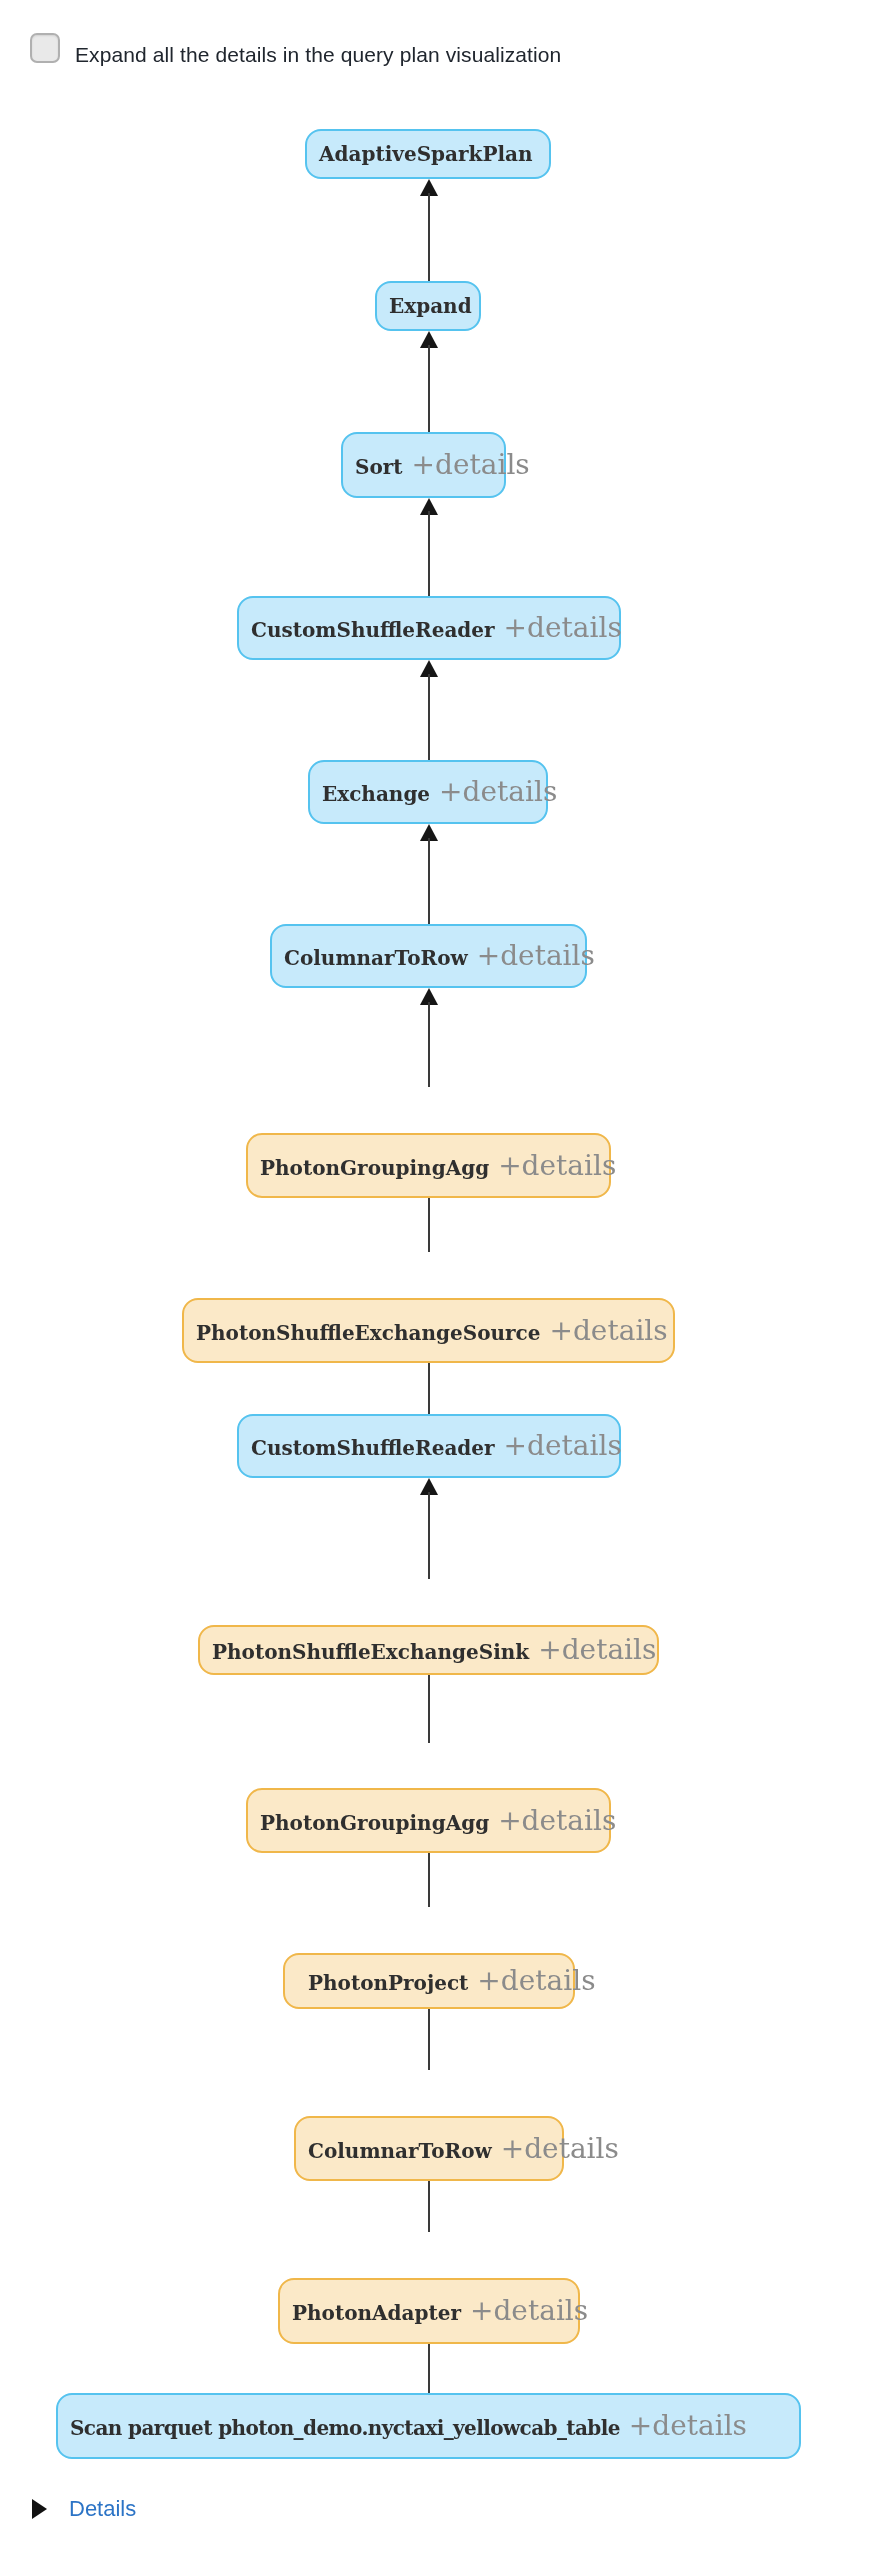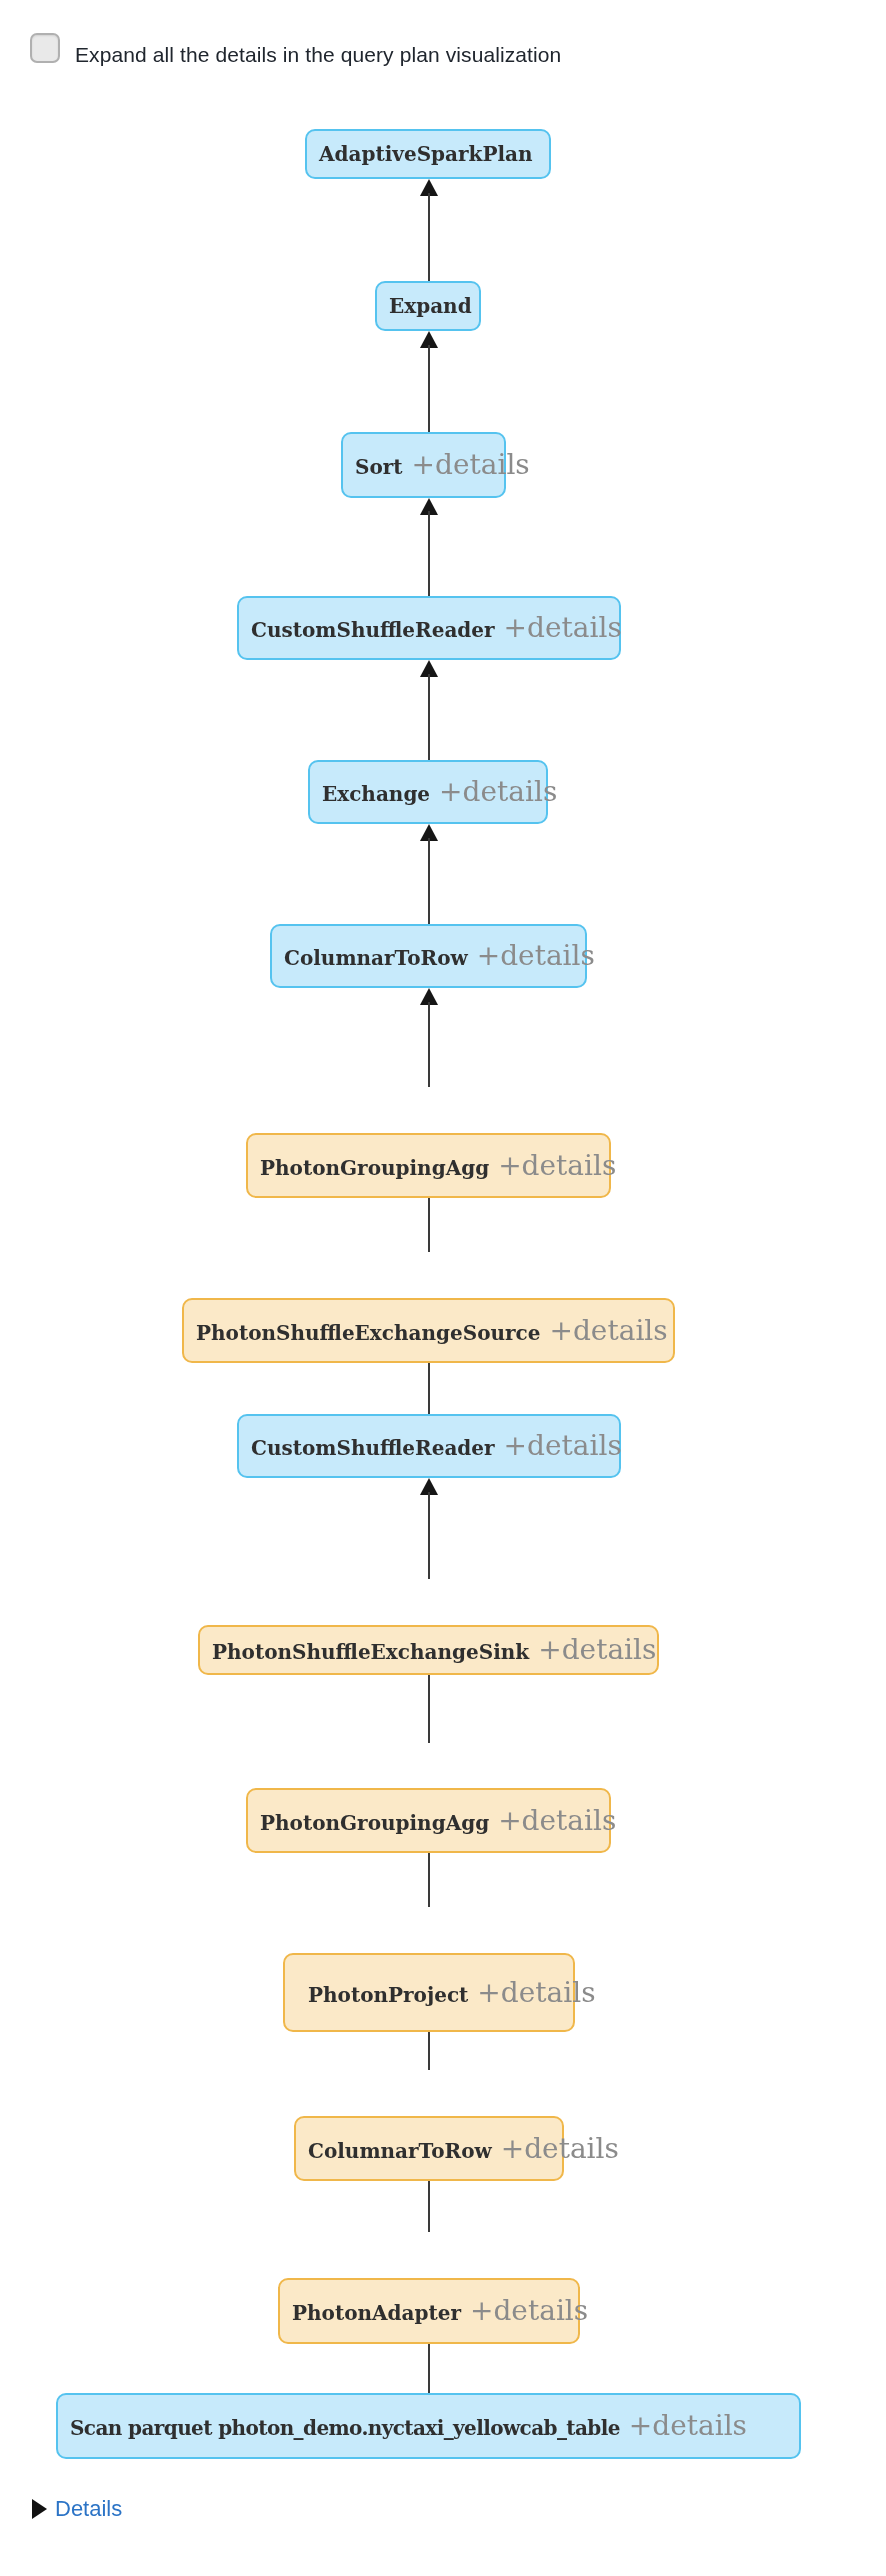--- a/index.html
+++ b/index.html
@@ -18,42 +18,42 @@
   }
   .header{position:absolute;left:30px;top:33px;display:flex;align-items:flex-start;gap:15px;}
   input.cbx{
     appearance:none;-webkit-appearance:none;width:30px;height:30px;margin:0;
     background:var(--checkbox_fill);border:2px solid var(--checkbox_border);
     border-radius:7px;box-shadow:inset 0 1px 2px rgba(0,0,0,0.10);cursor:pointer;
   }
   .header-label{font-size:21px;line-height:1;padding-top:11px;color:var(--title_text);letter-spacing:0.1px;}
   #plan-canvas{position:absolute;left:0;top:0;width:887px;height:2483px;}
   .node{
-    position:absolute;border-width:2px;border-style:solid;border-radius:10px;
+    position:absolute;border-width:2px;border-style:solid;border-radius:16px;
     display:flex;align-items:center;justify-content:flex-start;padding:0 12px;z-index:2;
   }
   .node.spark{background:var(--spark_node_fill);border-color:var(--spark_node_border);}
   .node.photon{background:var(--photon_node_fill);border-color:var(--photon_node_border);margin-top:48px;}
   .nlabel{white-space:nowrap;line-height:1;}
   .nname{
     font-family:"DejaVu Serif","Liberation Serif",serif;font-weight:bold;
     font-size:20px;color:var(--node_text);
   }
   .nname.condensed{letter-spacing:-0.6px;}
   .ndet{
     font-family:"DejaVu Serif","Liberation Serif",serif;font-size:28px;
     color:var(--details_text);margin-left:9px;cursor:pointer;
   }
   .edge-line{position:absolute;width:2px;left:428px;background:var(--edge);z-index:1;}
   .edge-arrow{
     position:absolute;width:0;height:0;left:420px;z-index:1;
     border-left:9px solid transparent;border-right:9px solid transparent;
     border-bottom:17px solid var(--arrowhead);
   }
-  .footer{position:absolute;left:32px;top:2498px;display:flex;align-items:center;gap:8px;cursor:pointer;}
+  .footer{position:absolute;left:32px;top:2498px;display:flex;align-items:center;gap:22px;cursor:pointer;}
   .tri{width:0;height:0;border-top:10px solid transparent;border-bottom:10px solid transparent;border-left:15px solid #121212;}
   .footer-label{font-size:22px;color:var(--link);line-height:1;}
 </style>
 </head>
 <body>
 
 <div class="header">
   <input class="cbx" type="checkbox" style="">
   <span class="header-label">Expand all the details in the query plan visualization</span>
 </div>
@@ -113,21 +113,21 @@
     </div>
     <div class="node spark" style="left: 237px; top: 1414px; width: 384px; height: 64px;">
       <span class="nlabel"><span class="nname">CustomShuffleReader</span><span class="ndet">+details</span></span>
     </div>
     <div class="node photon" style="left: 198px; top: 1577px; width: 461px; height: 50px;">
       <span class="nlabel"><span class="nname">PhotonShuffleExchangeSink</span><span class="ndet">+details</span></span>
     </div>
     <div class="node photon" style="left: 246px; top: 1740px; width: 365px; height: 65px;">
       <span class="nlabel"><span class="nname">PhotonGroupingAgg</span><span class="ndet">+details</span></span>
     </div>
-    <div class="node photon" style="left: 283px; top: 1905px; width: 292px; height: 79px; padding-left: 23px;">
+    <div class="node photon" style="left: 283px; top: 1905px; width: 292px; height: 56px; padding-left: 23px;">
       <span class="nlabel"><span class="nname">PhotonProject</span><span class="ndet">+details</span></span>
     </div>
     <div class="node photon" style="left: 294px; top: 2068px; width: 270px; height: 65px;">
       <span class="nlabel"><span class="nname">ColumnarToRow</span><span class="ndet">+details</span></span>
     </div>
     <div class="node spark" style="left: 56px; top: 2393px; width: 745px; height: 66px;">
       <span class="nlabel"><span class="nname condensed">Scan parquet photon_demo.nyctaxi_yellowcab_table</span><span class="ndet">+details</span></span>
     </div>
     <div class="node photon" style="left: 278px; top: 2230px; width: 302px; height: 66px;">
       <span class="nlabel"><span class="nname">PhotonAdapter</span><span class="ndet">+details</span></span>

